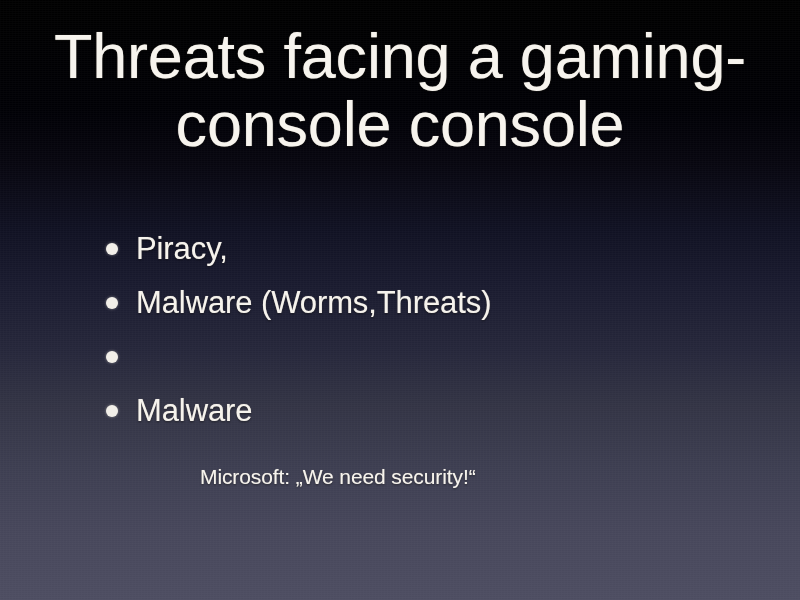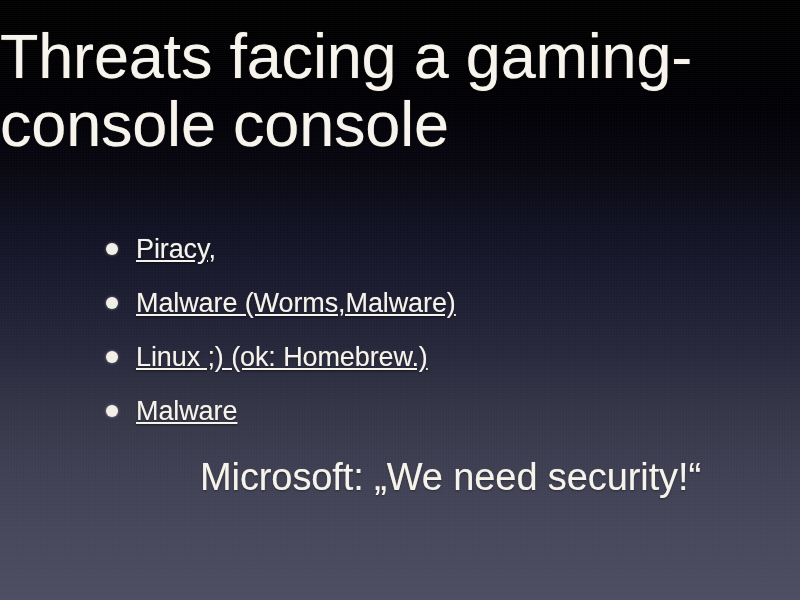--- a/index.html
+++ b/index.html
@@ -41,20 +41,21 @@
     background-image:
       repeating-linear-gradient(0deg, rgba(255,255,255,.5) 0 1px, rgba(0,0,0,0) 1px 2px),
       repeating-linear-gradient(90deg, rgba(255,255,255,.4) 0 1px, rgba(0,0,0,0) 1px 3px);
   }
 
   .title {
     position: absolute;
     left: 0;
     right: 0;
     top: 22px;
+    text-align: center;
     color: #f7f4ee;
     font-size: 63px;
     line-height: 68px;
     font-weight: 300;
     letter-spacing: -0.2px;
     text-shadow: 0 0 1px rgba(255,245,230,.55), 0 1px 2px rgba(0,0,0,.65);
   }
 
   .bullets {
     position: absolute;
@@ -77,35 +78,34 @@
     top: 50%;
     width: 12px;
     height: 12px;
     margin-top: -6px;
     border-radius: 50%;
     background: #f2efe9;
     box-shadow: 0 0 3px rgba(255,250,240,.45);
   }
   .bullet-text {
     color: #f6f3ed;
-    font-size: 27px;
+    font-size: 31px;
     line-height: 34px;
     font-weight: 300;
     letter-spacing: -0.1px;
     white-space: pre;
     text-shadow: 0 0 1px rgba(255,245,230,.45), 0 1px 2px rgba(0,0,0,.55);
-    text-decoration: underline;
   }
 
   .footnote {
     position: absolute;
     left: 200px;
     top: 460px;
     color: #f6f3ed;
-    font-size: 38px;
+    font-size: 21px;
     line-height: 34px;
     font-weight: 300;
     letter-spacing: -0.1px;
     white-space: pre;
     text-shadow: 0 0 1px rgba(255,245,230,.45), 0 1px 2px rgba(0,0,0,.5);
   }
 </style>
 </head>
 <body>
 
@@ -118,25 +118,24 @@
     <div>console console</div>
   </div>
 
   <ul class="bullets">
     <li class="bullet-row">
       <span class="bullet-dot"></span>
       <span class="bullet-text">Piracy,</span>
     </li>
     <li class="bullet-row">
       <span class="bullet-dot"></span>
-      <span class="bullet-text">Malware (Worms,Malware)</span>
+      <span class="bullet-text">Malware (Worms,Threats)</span>
     </li>
     <li class="bullet-row">
       <span class="bullet-dot"></span>
-      <span class="bullet-text">Linux ;) (ok: Homebrew.)</span>
     </li>
     <li class="bullet-row">
       <span class="bullet-dot"></span>
       <span class="bullet-text">Malware</span>
     </li>
   </ul>
 
   <div class="footnote">Microsoft: „We need security!“</div>
 
 </div>

